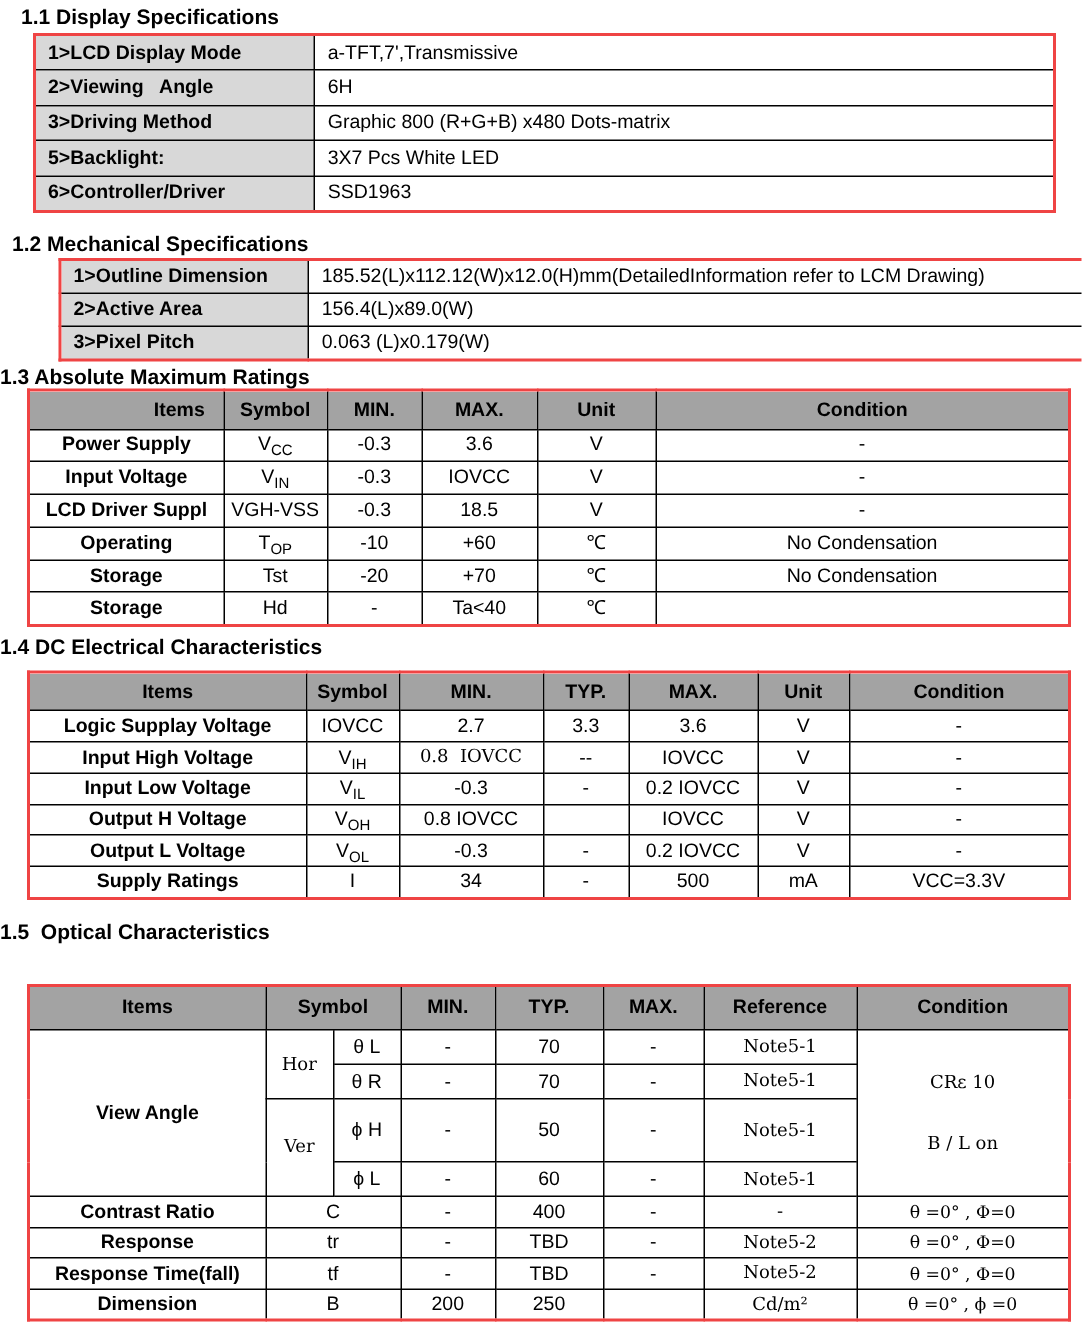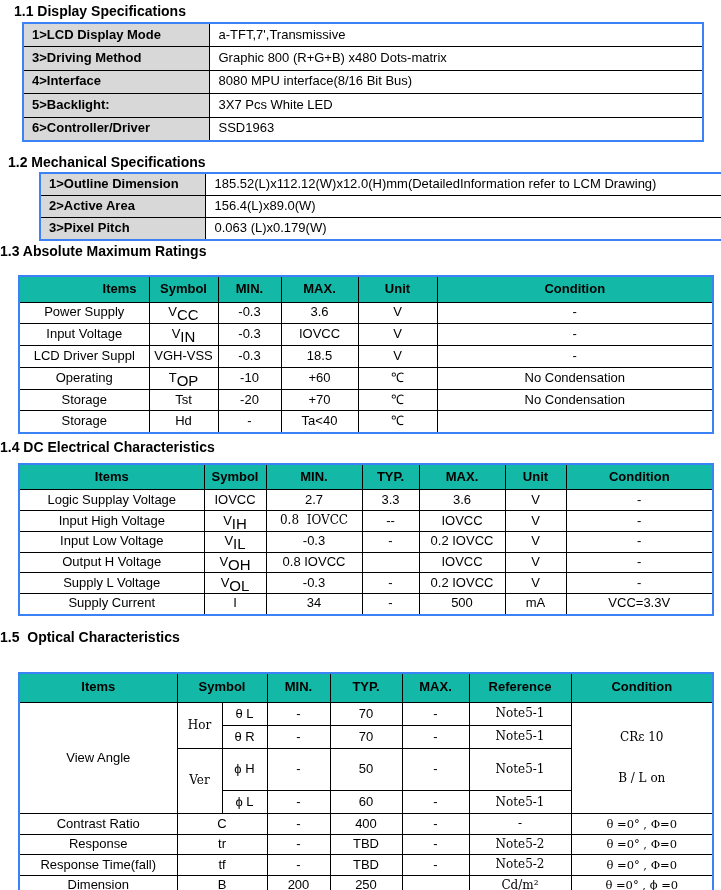--- a/index.html
+++ b/index.html
@@ -5,36 +5,36 @@
   html,body{margin:0;padding:0;}
   body{
     width:721px;height:890px;background:#ffffff;color:#000;
     font-family:"Liberation Sans",sans-serif;overflow:hidden;
   }
   .sec-h{
     font-weight:bold;font-size:14px;line-height:16px;margin:0;white-space:pre;
   }
   .h11{margin:3px 12px 3px 14px;}
   .h12{margin:12px 0 2px 8px;}
-  .h13{margin:2px 0 16px 0;}
+  .h13{margin:2px 0 0 0;}
   .h14{margin:5px 0 8px 0;}
   .h15{margin:13px 0 27px 0;}
-  table{border-collapse:collapse;table-layout:fixed;border:2px solid #3b82f6;}
+  table{border-collapse:collapse;table-layout:fixed;border:2px solid #ef4444;}
   td{
     border:1px solid #000;font-size:13px;padding:0 4px;text-align:center;
     vertical-align:middle;overflow:hidden;white-space:pre-wrap;line-height:1.15;
   }
-  tr.hdr td{background:#14b8a6;font-weight:bold;}
+  tr.hdr td{background:#a3a3a3;font-weight:bold;}
   .lbl{background:#d8d8d8;font-weight:bold;text-align:left;padding-left:8px;}
   .val{text-align:left;padding-left:9px;}
-  .item{font-weight:normal;}
+  .item{font-weight:bold;}
   .right{text-align:right;padding-right:12px;}
   .serif{font-family:"DejaVu Serif",serif;font-size:12px;}
   .serif-sm{font-family:"DejaVu Serif",serif;font-size:11.5px;}
-  sub.s{font-size:15px;line-height:0;}
+  sub.s{font-size:10px;line-height:0;}
   .t-spec{margin-left:22px;} .t-spec tr{height:23.5px;}
   .t-mech{margin-left:39px;width:692px;} .t-mech tr{height:22.5px;}
   .t-abs{margin-left:18px;} .t-abs tr{height:21.8px;} .t-abs tr.hdr{height:26px;}
   .t-dc{margin-left:18px;} .t-dc tr{height:20.8px;} .t-dc tr.hdr{height:26px;}
   .t-opt{margin-left:18px;} .t-opt tr{height:20.5px;} .t-opt tr.hdr{height:30px;} .t-opt tr.va{height:23px;}
 </style>
 </head>
 <body>
 
 <div class="sec-h h11">1.1 Display Specifications</div>
@@ -42,26 +42,26 @@
   <colgroup>
       <col style="width:186px">
       <col style="width:494px">
     </colgroup>
   <tbody>
       <tr>
     <td class="lbl">1&gt;LCD Display Mode</td>
     <td class="val">a-TFT,7',Transmissive</td>
   </tr>
   <tr>
+    <td class="lbl">2&gt;Viewing   Angle</td>
+    <td class="val">6H</td>
+  </tr>
+  <tr>
     <td class="lbl">3&gt;Driving Method</td>
     <td class="val">Graphic 800 (R+G+B) x480 Dots-matrix</td>
-  </tr>
-  <tr>
-    <td class="lbl">4&gt;Interface</td>
-    <td class="val">8080 MPU interface(8/16 Bit Bus)</td>
   </tr>
   <tr>
     <td class="lbl">5&gt;Backlight:</td>
     <td class="val">3X7 Pcs White LED</td>
   </tr>
   <tr>
     <td class="lbl">6&gt;Controller/Driver</td>
     <td class="val">SSD1963</td>
   </tr>
 </tbody>
@@ -210,30 +210,30 @@
   <tr>
     <td class="item">Output H Voltage</td>
     <td><span>V</span><sub class="s">OH</sub></td>
     <td>0.8 IOVCC</td>
     <td></td>
     <td>IOVCC</td>
     <td>V</td>
     <td>-</td>
   </tr>
   <tr>
-    <td class="item">Supply L Voltage</td>
+    <td class="item">Output L Voltage</td>
     <td><span>V</span><sub class="s">OL</sub></td>
     <td>-0.3</td>
     <td>-</td>
     <td>0.2 IOVCC</td>
     <td>V</td>
     <td>-</td>
   </tr>
   <tr>
-    <td class="item">Supply Current</td>
+    <td class="item">Supply Ratings</td>
     <td><span>I</span><sub class="s"></sub></td>
     <td>34</td>
     <td>-</td>
     <td>500</td>
     <td>mA</td>
     <td>VCC=3.3V</td>
   </tr>
 </tbody>
   </table>
 

